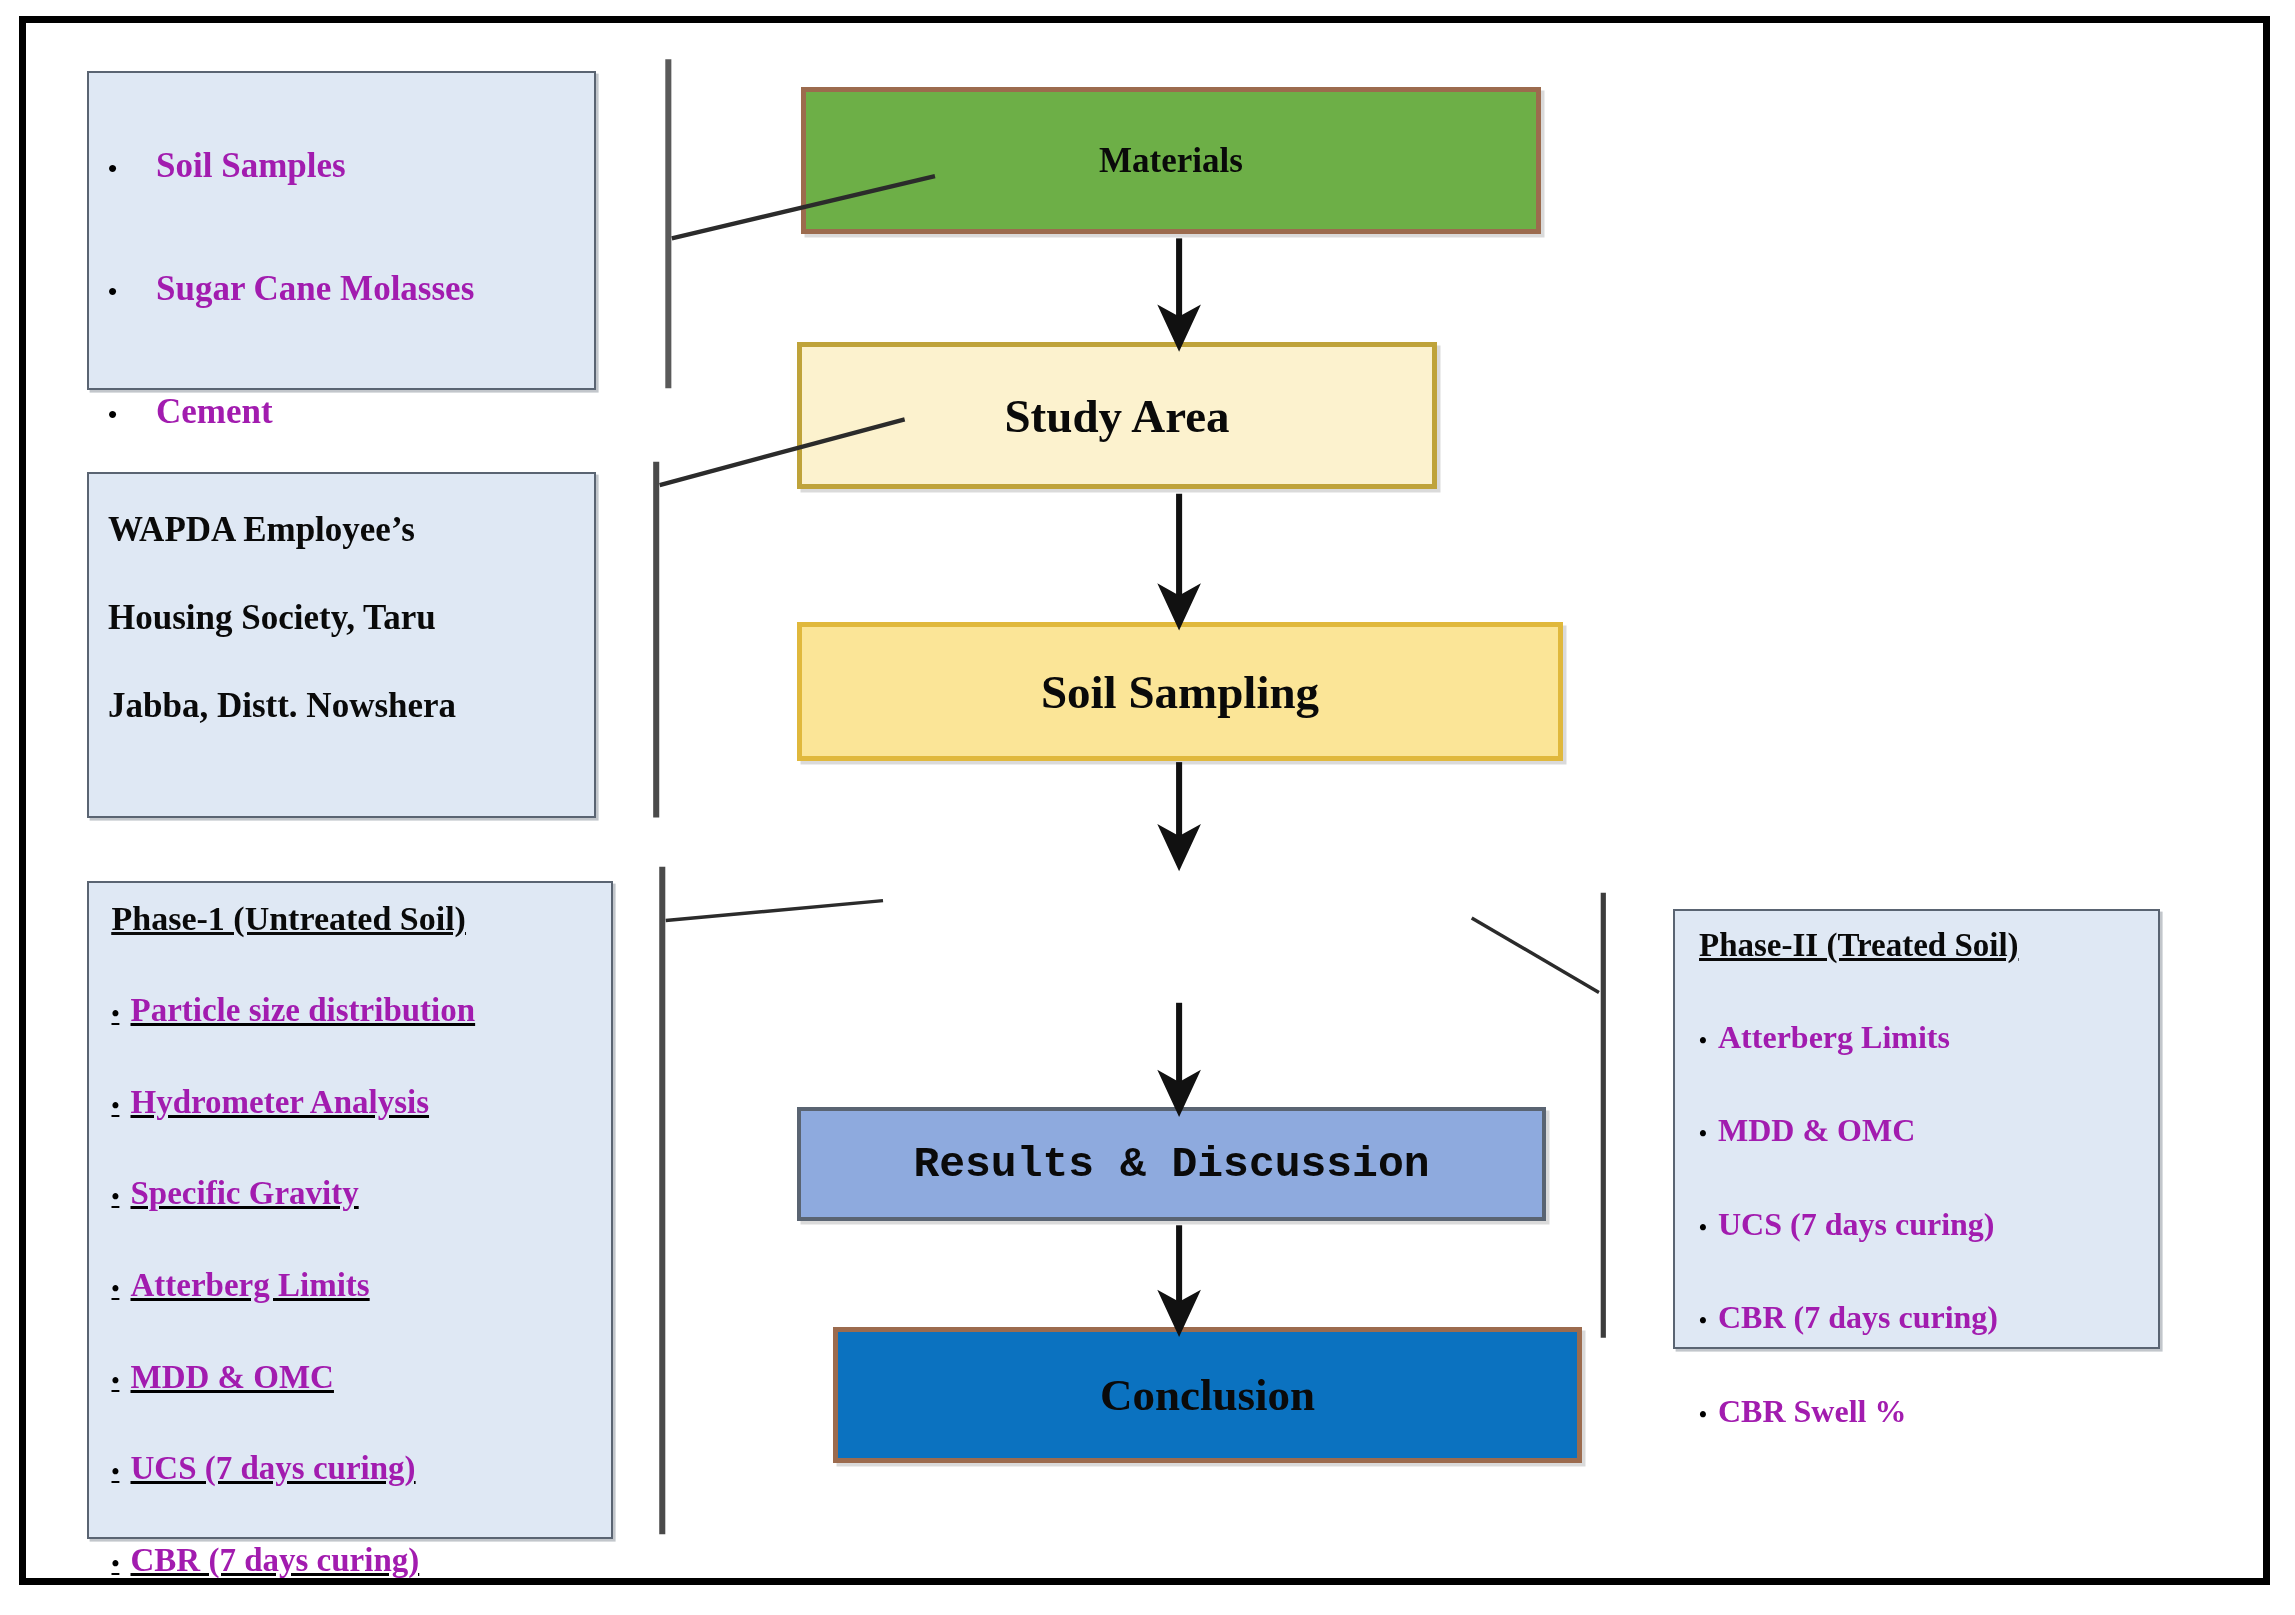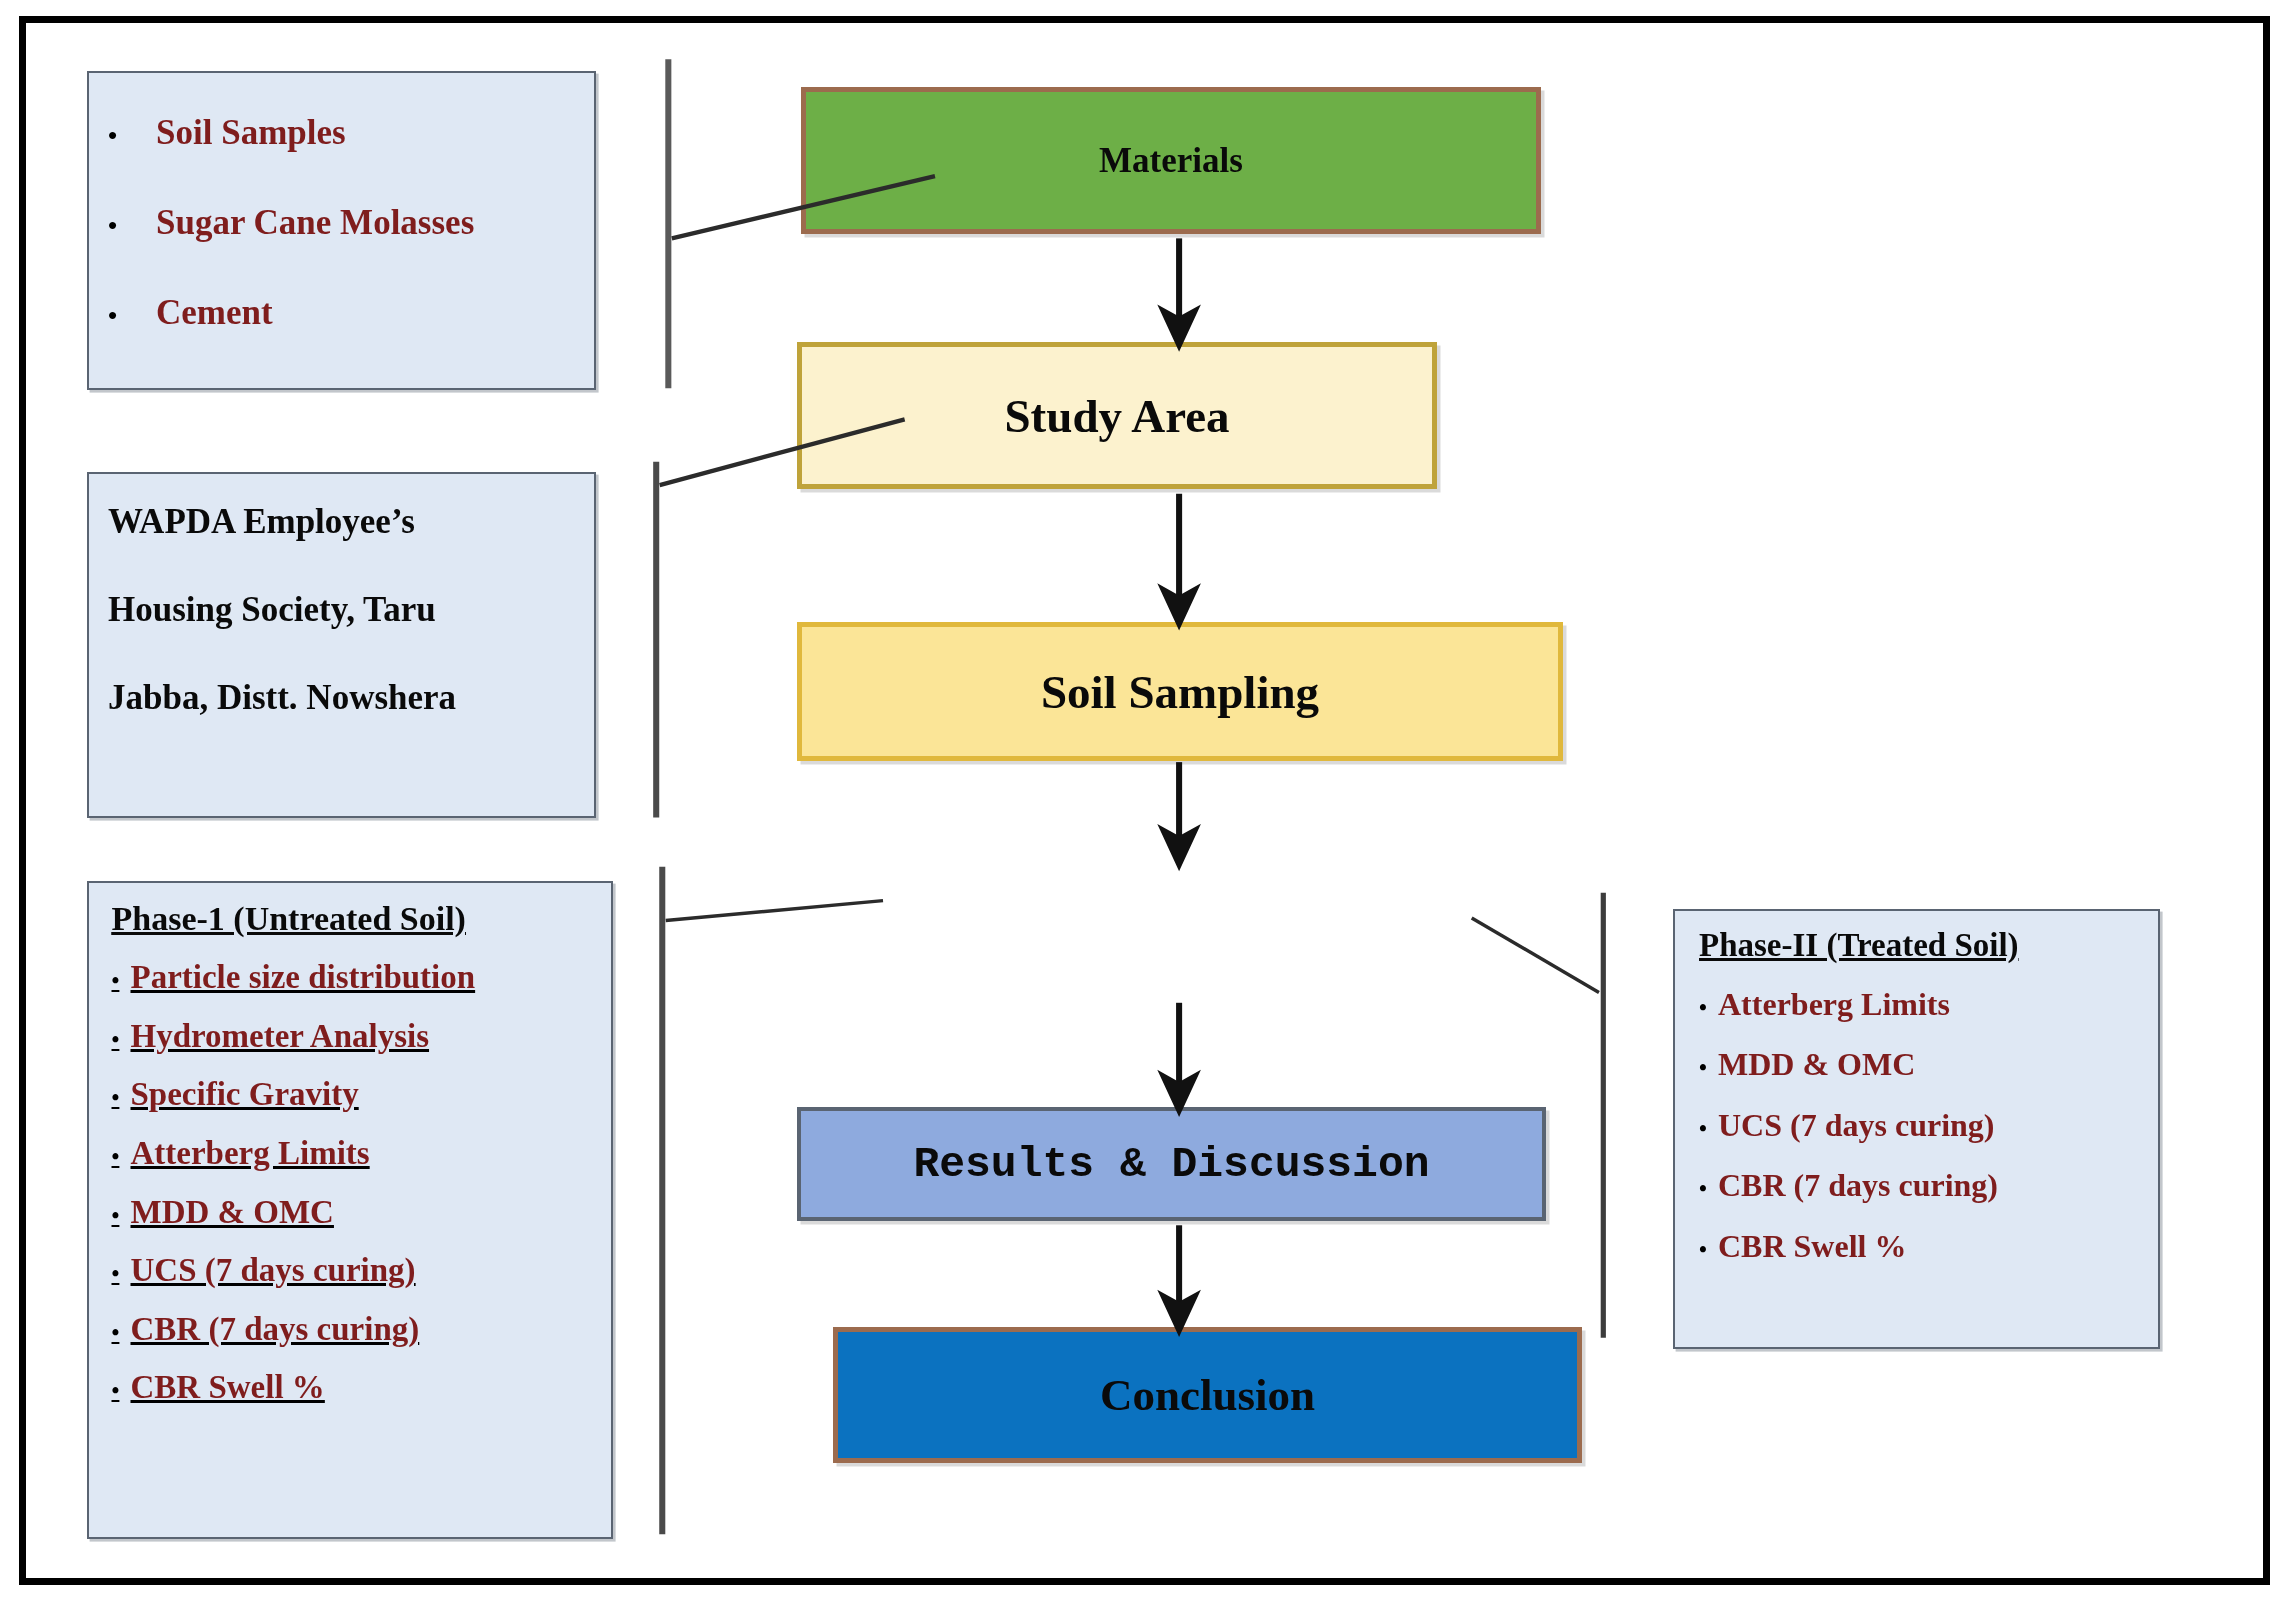--- a/index.html
+++ b/index.html
@@ -48,38 +48,39 @@
     align-items: baseline;
   }
   .bullet-dot {
     flex: 0 0 auto;
     font-weight: bold;
     line-height: 1;
   }
   .bullet-text {
     flex: 1 1 auto;
     font-weight: bold;
-    color: #7f1d1d;
+    color: #a21caf;
     white-space: nowrap;
+    margin-top: 33px;
   }
 
   
   #panel-materials {
     left: 87px; top: 71px;
     width: 509px; height: 319px;
     padding-top: 40px;
   }
   #panel-materials .bullet-row { margin-bottom: 50px; font-size: 35px; }
   #panel-materials .bullet-dot { width: 48px; font-size: 26px; }
 
   
   #panel-study {
     left: 87px; top: 472px;
     width: 509px; height: 346px;
-    padding-top: 28px;
+    padding-top: 36px;
   }
   #panel-study .side-line {
     font-size: 35px;
     margin-bottom: 48px;
   }
 
   
   #panel-phase1 {
     left: 87px; top: 881px;
     width: 526px; height: 658px;

